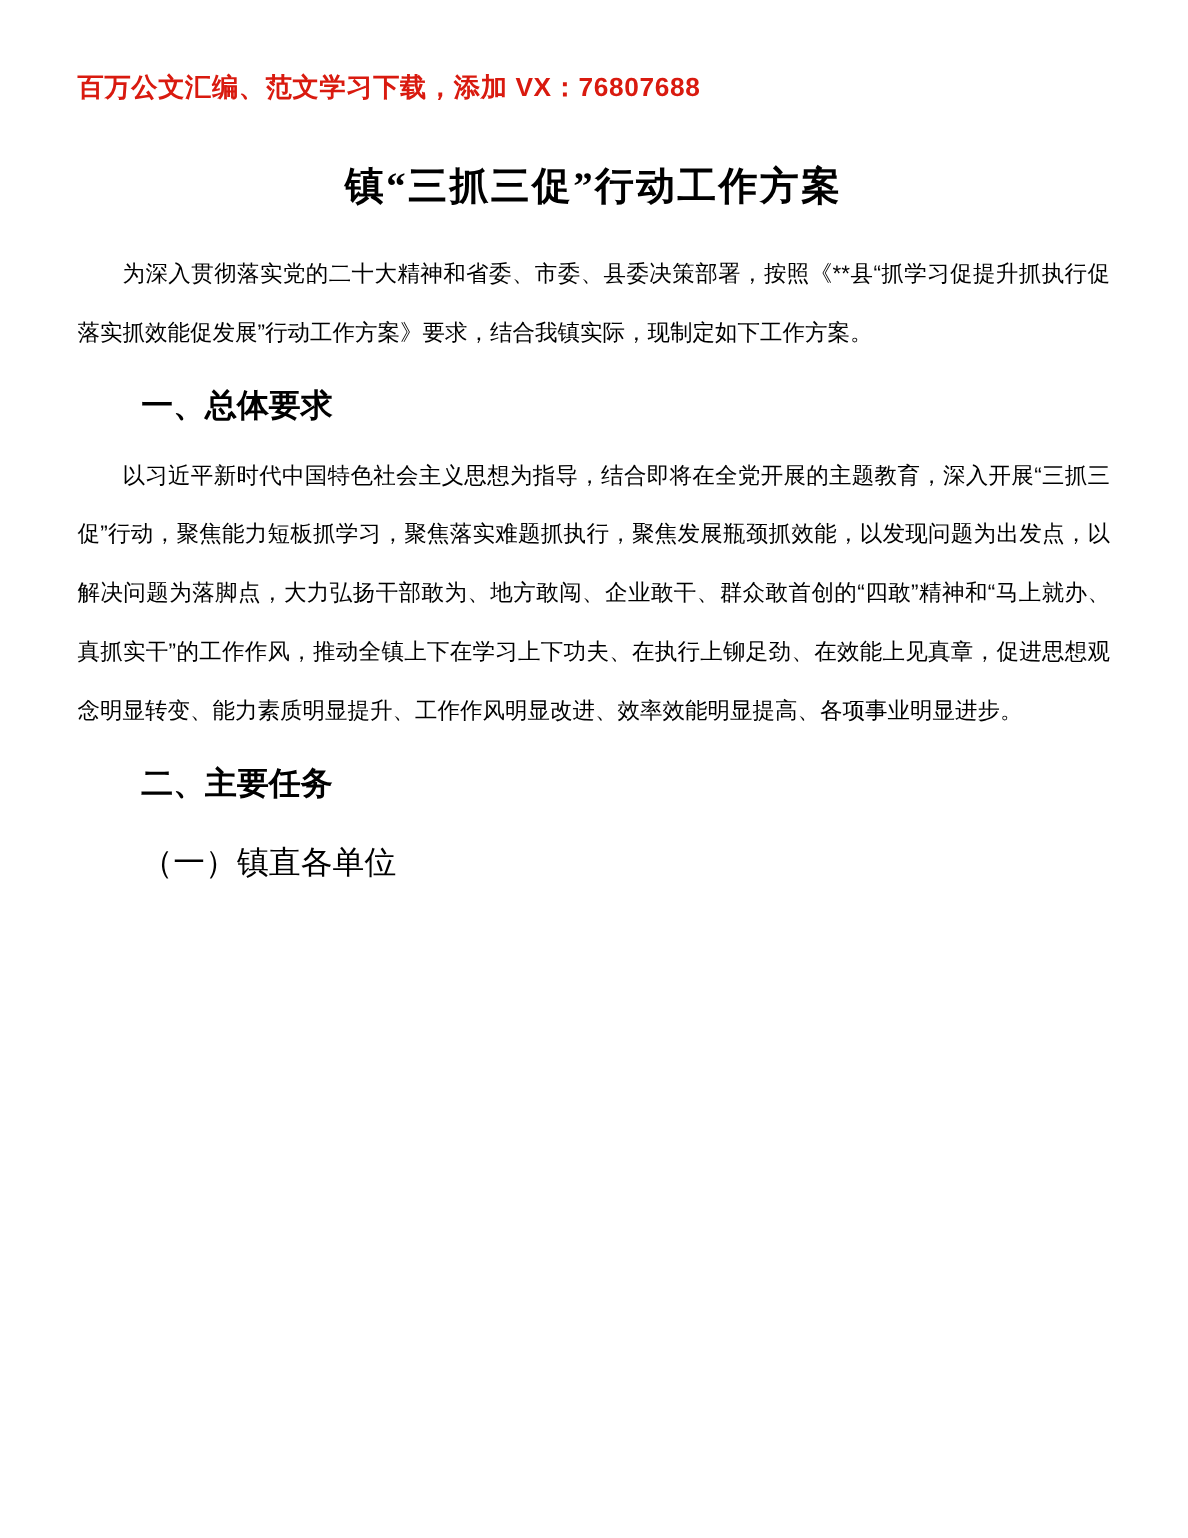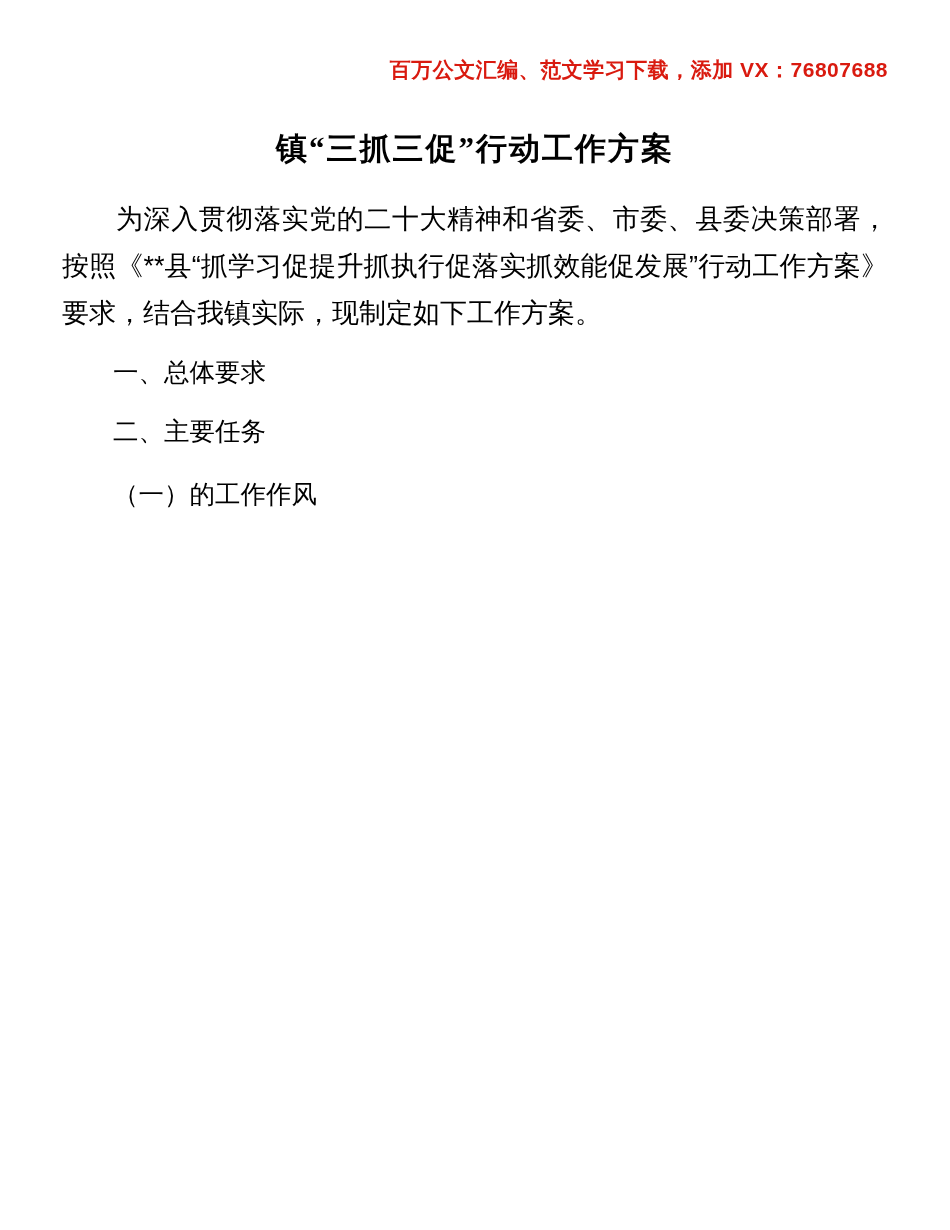--- a/index.html
+++ b/index.html
@@ -16,56 +16,56 @@
     overflow: hidden;
   }
   .page {
     width: 950px;
     height: 1230px;
     box-sizing: border-box;
     padding: 0 62px;
     position: relative;
   }
   .watermark {
-    text-align: right;
+    text-align: left;
     color: #d91a0f;
     font-family: "Liberation Sans", "DejaVu Sans", sans-serif;
     font-weight: bold;
     font-size: 21px;
     letter-spacing: 0.5px;
     margin-top: 56px;
     margin-bottom: 12px;
     white-space: nowrap;
   }
   .doc-title {
     text-align: center;
     font-family: Liberation Serif, serif;
     font-weight: bold;
     font-size: 31px;
     letter-spacing: 2px;
     margin-top: 44px;
     margin-bottom: 26px;
   }
   p.body-text {
     font-family: "Liberation Sans", "DejaVu Sans", sans-serif;
-    font-size: 27px;
+    font-size: 18px;
     line-height: 47px;
     margin: 0 0 6px 0;
     text-align: justify;
     text-justify: inter-ideograph;
     text-indent: 2em;
     letter-spacing: 0px;
   }
   p.heading-text {
     font-family: "Liberation Sans", "DejaVu Sans", sans-serif;
     font-size: 25.5px;
     line-height: 47px;
     margin: 12px 0 8px 0;
     text-indent: 2em;
-    font-weight: normal;
+    font-weight: bold;
   }
   p.sub-heading-text {
     font-family: "Liberation Sans", "DejaVu Sans", sans-serif;
     font-size: 25.5px;
     line-height: 47px;
     margin: 16px 0 0 0;
     text-indent: 2em;
   }
 </style>
 </head>
@@ -74,19 +74,20 @@
 <div class="page">
 
   <div class="watermark">百万公文汇编、范文学习下载，添加 VX：76807688</div>
 
   <h1 class="doc-title">镇“三抓三促”行动工作方案</h1>
 
   <p class="body-text">为深入贯彻落实党的二十大精神和省委、市委、县委决策部署，按照《**县“抓学习促提升抓执行促落实抓效能促发展”行动工作方案》要求，结合我镇实际，现制定如下工作方案。</p>
 
   <p class="heading-text">一、总体要求</p>
 
+  <p class="body-text">以习近平新时代中国特色社会主义思想为指导，结合即将在全党开展的主题教育，深入开展“三抓三促”行动，聚焦能力短板抓学习，聚焦落实难题抓执行，聚焦发展瓶颈抓效能，以发现问题为出发点，以解决问题为落脚点，大力弘扬干部敢为、地方敢闯、企业敢干、群众敢首创的“四敢”精神和“马上就办、真抓实干”的工作作风，推动全镇上下在学习上下功夫、在执行上铆足劲、在效能上见真章，促进思想观念明显转变、能力素质明显提升、工作作风明显改进、效率效能明显提高、各项事业明显进步。</p>
 
   <p class="heading-text">二、主要任务</p>
 
 
-  <p class="sub-heading-text">（一）的工作作风</p>
+  <p class="sub-heading-text">（一）镇直各单位</p>
 
 </div>
 
 </body></html>

